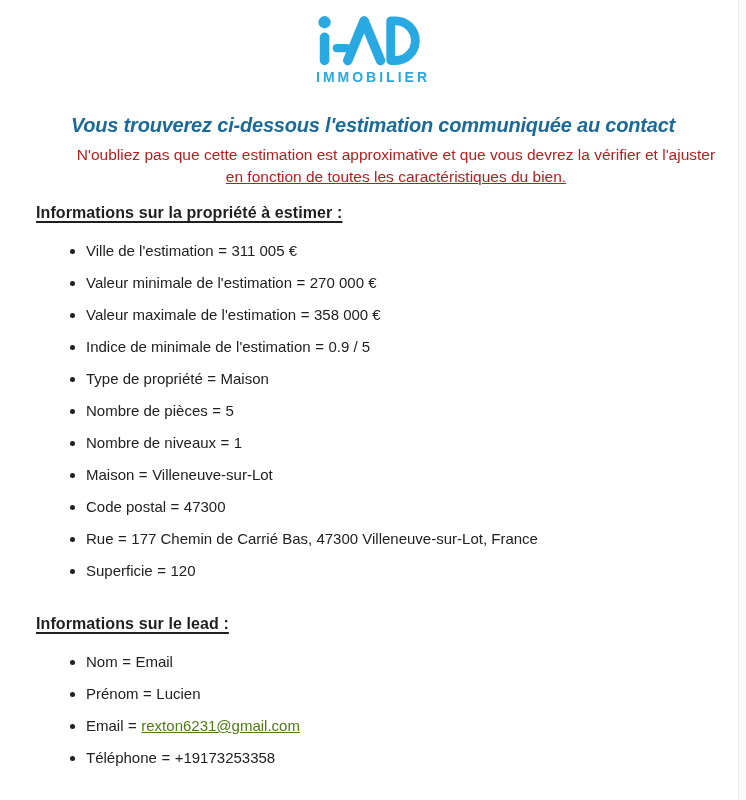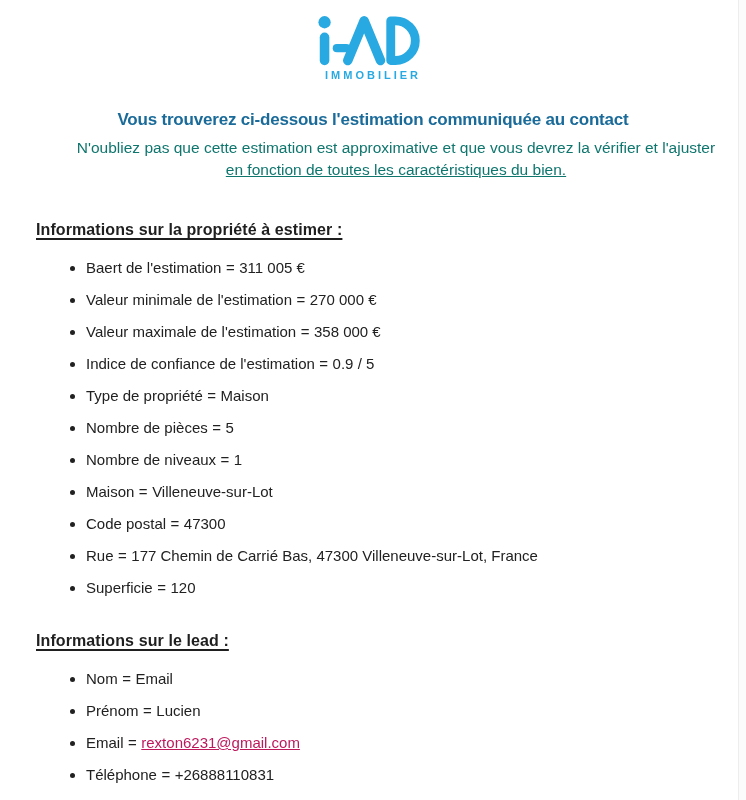--- a/index.html
+++ b/index.html
@@ -23,64 +23,65 @@
     top: 0; right: 0;
     width: 8px; height: 100%;
     background: #fbfbfb;
     border-left: 1px solid #ededed;
   }
   .logo-block { text-align: center; padding-top: 12px; }
   .logo-svg { width: 116px; height: 56px; display: block; margin: 0 auto; }
   .logo-sub {
     color: #29A9E1;
     font-weight: bold;
-    font-size: 11px;
+    font-size: 14px;
     letter-spacing: 3px;
     margin-top: 1px;
   }
   h1.main-title {
     color: #1A6B9A;
-    font-size: 17px;
+    font-size: 20px;
     font-weight: bold;
     text-align: center;
     margin: 29px 28px 7px 28px;
     letter-spacing: -0.2px;
+    font-style: italic;
   }
   .subtitle {
-    color: #0f766e;
+    color: #b91c1c;
     font-size: 15.5px;
     text-align: center;
     line-height: 1.42;
     padding-left: 46px;
   }
   section { margin: 0 36px; }
   h2.section-heading {
     font-size: 16px;
     font-weight: bold;
     color: #1f1f1f;
     text-decoration: underline;
     text-underline-offset: 3px;
     text-decoration-thickness: 1.5px;
     letter-spacing: 0.1px;
   }
-  .sec-property h2 { margin-top: 40px; }
+  .sec-property h2 { margin-top: 16px; }
   .sec-lead h2 { margin-top: 36px; }
   ul.info-list {
     margin: 20px 0 0 0;
     padding-left: 50px;
     list-style: disc;
   }
   ul.info-list li {
     font-size: 15px;
     line-height: 17px;
     margin-bottom: 15px;
     color: #212121;
   }
   .eq { margin: 0 4.5px; }
-  a.email-link { color: #be185d; text-decoration: underline; }
+  a.email-link { color: #4d7c0f; text-decoration: underline; }
 </style>
 </head>
 <body>
 
 <div class="page">
 
   <header class="logo-block">
     <svg class="logo-svg" viewBox="0 0 170 82" role="img" aria-label="iAD">
       <circle cx="14" cy="15" r="9" fill="#29A9E1"></circle>
       <path d="M14 37 L14 71" stroke="#29A9E1" stroke-width="14" stroke-linecap="round" fill="none"></path>
@@ -94,38 +95,38 @@
   <h1 class="main-title">Vous trouverez ci-dessous l'estimation communiquée au contact</h1>
 
   <p class="subtitle">
     <span style="display:block;">N'oubliez pas que cette estimation est approximative et que vous devrez la vérifier et l'ajuster</span>
     <span style="display:block;text-decoration:underline;">en fonction de toutes les caractéristiques du bien.</span>
   </p>
 
   <section class="sec-property">
     <h2 class="section-heading">Informations sur la propriété à estimer :</h2>
     <ul class="info-list">
-      <li><span>Baert de l'estimation</span><span class="eq">=</span><span>311 005 €</span></li>
+      <li><span>Ville de l'estimation</span><span class="eq">=</span><span>311 005 €</span></li>
       <li><span>Valeur minimale de l'estimation</span><span class="eq">=</span><span>270 000 €</span></li>
       <li><span>Valeur maximale de l'estimation</span><span class="eq">=</span><span>358 000 €</span></li>
-      <li><span>Indice de confiance de l'estimation</span><span class="eq">=</span><span>0.9 / 5</span></li>
+      <li><span>Indice de minimale de l'estimation</span><span class="eq">=</span><span>0.9 / 5</span></li>
       <li><span>Type de propriété</span><span class="eq">=</span><span>Maison</span></li>
       <li><span>Nombre de pièces</span><span class="eq">=</span><span>5</span></li>
       <li><span>Nombre de niveaux</span><span class="eq">=</span><span>1</span></li>
       <li><span>Maison</span><span class="eq">=</span><span>Villeneuve-sur-Lot</span></li>
       <li><span>Code postal</span><span class="eq">=</span><span>47300</span></li>
       <li><span>Rue</span><span class="eq">=</span><span>177 Chemin de Carrié Bas, 47300 Villeneuve-sur-Lot, France</span></li>
       <li><span>Superficie</span><span class="eq">=</span><span>120</span></li>
     </ul>
   </section>
 
   <section class="sec-lead">
     <h2 class="section-heading">Informations sur le lead :</h2>
     <ul class="info-list">
       <li><span>Nom</span><span class="eq">=</span><span>Email</span></li>
       <li><span>Prénom</span><span class="eq">=</span><span>Lucien</span></li>
       <li><span>Email</span><span class="eq">=</span><a href="#" class="email-link">rexton6231@gmail.com</a></li>
-      <li><span>Téléphone</span><span class="eq">=</span><span>+26888110831</span></li>
+      <li><span>Téléphone</span><span class="eq">=</span><span>+19173253358</span></li>
     </ul>
   </section>
 
   <div class="right-gutter"></div>
 </div>
 
 </body></html>

